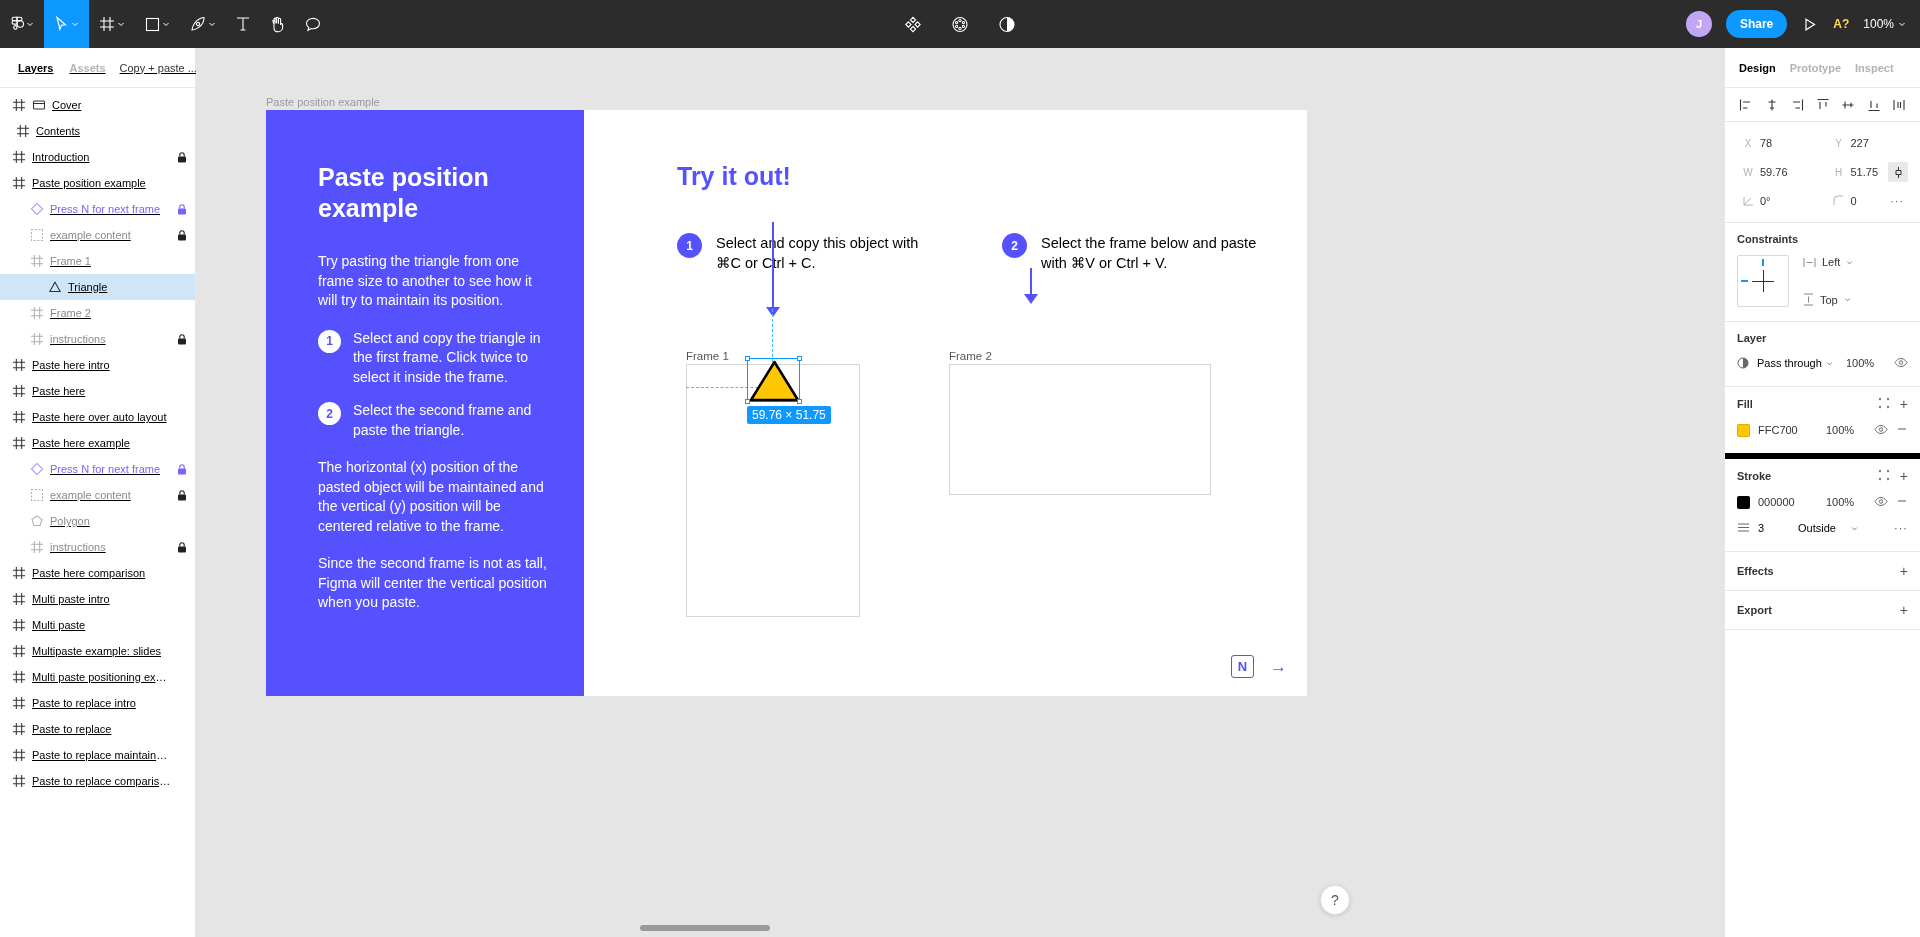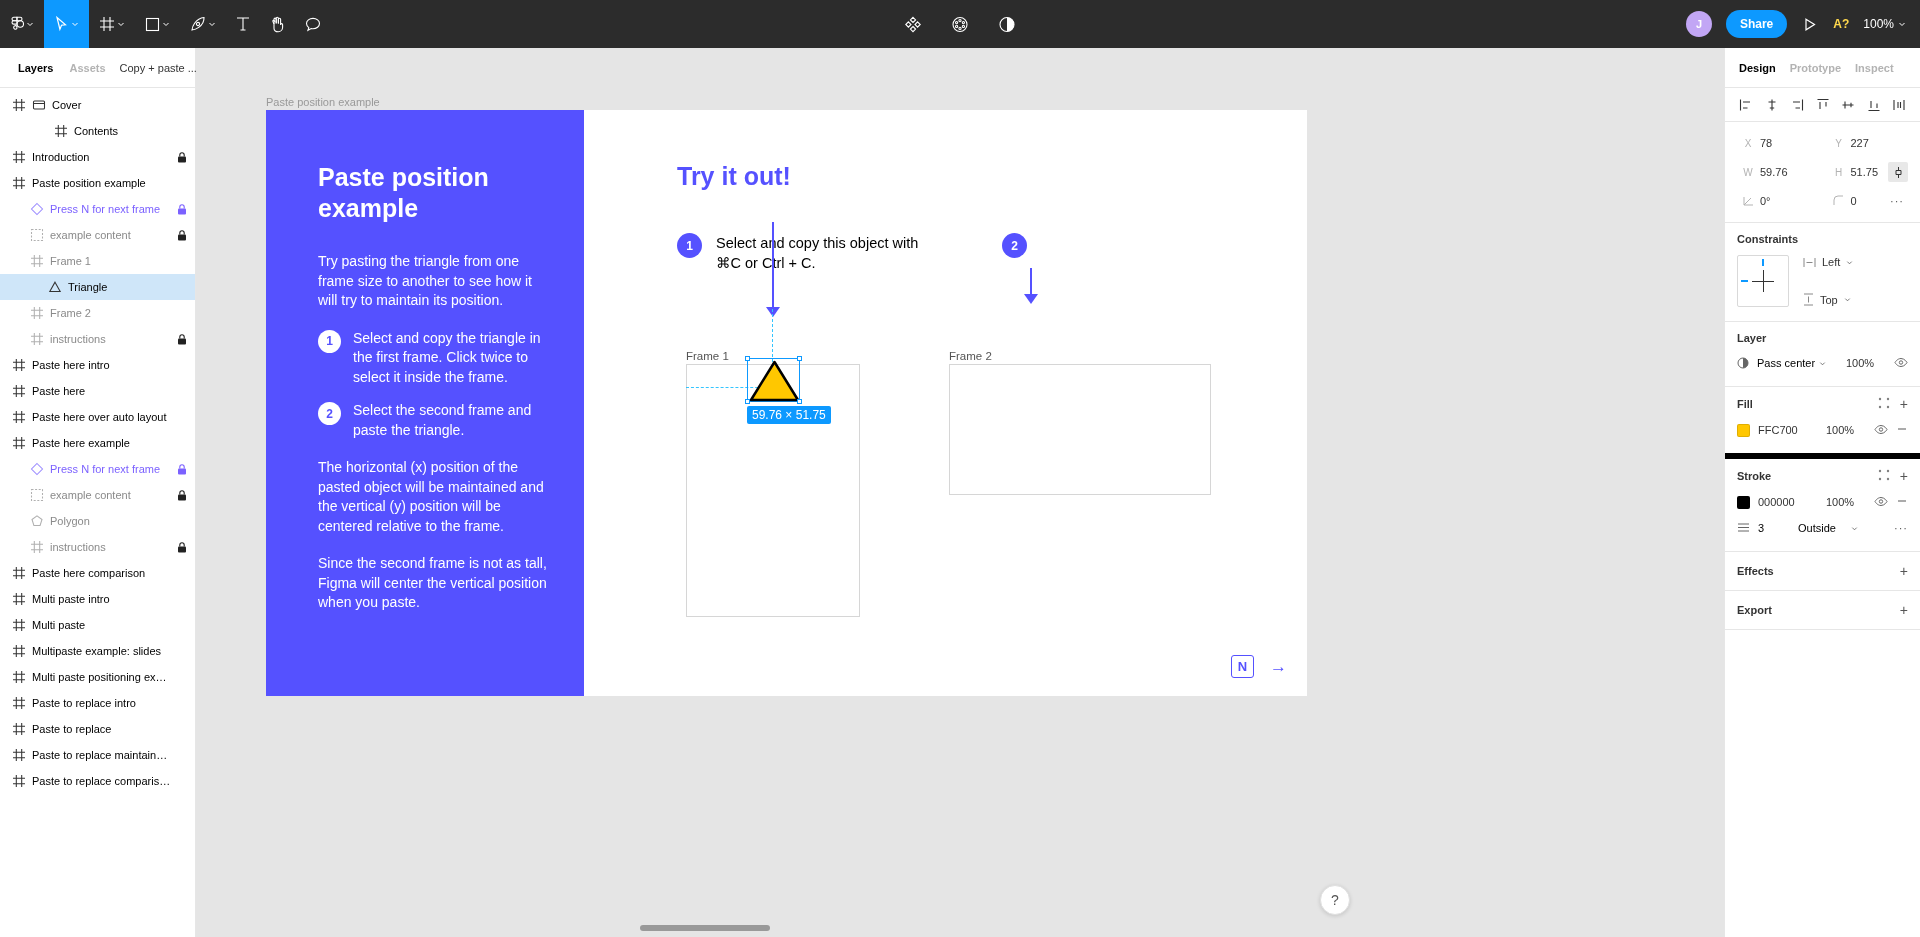--- a/index.html
+++ b/index.html
@@ -45,21 +45,21 @@
   .a-badge { color: #ffd84d; font-size: 12px; font-weight: 600; cursor: pointer; }
   .zoom-ctl {
     color: #fff; font-size: 12px; display: flex; align-items: center; gap: 4px;
     cursor: pointer; padding-right: 4px;
   }
 
   
   .left-panel {
     position: absolute; top: 48px; left: 0; width: 196px; height: 889px;
     background: #fff; border-right: 1px solid #e6e6e6;
-    display: flex; flex-direction: column;
+    display: flex; flex-direction: column; text-decoration: underline;
   }
   .lp-tabs {
     height: 40px; display: flex; align-items: center; gap: 0;
     border-bottom: 1px solid #e6e6e6; padding: 0 10px; flex: none;
   }
   .lp-tab {
     font-size: 11px; color: #b3b3b3; font-weight: 600; cursor: pointer;
     padding: 0 8px; white-space: nowrap;
   }
   .lp-tab.active { color: #000; }
@@ -364,21 +364,21 @@
           <svg class="li" width="13" height="13" viewBox="0 0 14 14" fill="none" stroke="#333" stroke-width="1.05">
             <path d="M4.3 1v12M9.7 1v12M1 4.3h12M1 9.7h12"></path>
           </svg>
           <svg class="li" width="13" height="13" viewBox="0 0 14 14" fill="none" stroke="#333" stroke-width="1.05">
             <rect x="1.5" y="3" width="11" height="8" rx="1"></rect>
             <path d="M1.5 5.5h11"></path>
           </svg>
           <span class="lname">Cover</span>
           <span class="lock"></span>
         </div>
-        <div class="layer-row" style="padding-left: 16px; margin-left: 38px;">
+        <div class="layer-row" style="padding-left: 16px;">
           <svg class="li" width="13" height="13" viewBox="0 0 14 14" fill="none" stroke="#333" stroke-width="1.05">
             <path d="M4.3 1v12M9.7 1v12M1 4.3h12M1 9.7h12"></path>
           </svg>
           <span class="lname">Contents</span>
           <span class="lock"></span>
         </div>
         <div class="layer-row" style="padding-left: 12px;">
           <svg class="li" width="13" height="13" viewBox="0 0 14 14" fill="none" stroke="#333" stroke-width="1.05">
             <path d="M4.3 1v12M9.7 1v12M1 4.3h12M1 9.7h12"></path>
           </svg>
@@ -603,20 +603,21 @@
       <div class="slide-right">
         <h2>Try it out!</h2>
 
         <div class="steps">
           <div class="step">
             <div class="badge">1</div>
             <div class="stxt">Select and copy this object with ⌘C or Ctrl + C.</div>
           </div>
           <div class="step">
             <div class="badge">2</div>
+            <div class="stxt">Select the frame below and paste with ⌘V or Ctrl + V.</div>
           </div>
         </div>
 
         <div class="arrow-line" style="left:141px; top:112px; height:86px;"></div>
         <div class="arrow-head" style="left:135px; top:197px;"></div>
 
         <div class="arrow-line" style="left:399px; top:158px; height:27px;"></div>
         <div class="arrow-head" style="left:393px; top:184px;"></div>
 
         <div class="fr-label" style="left:55px; top:240px;">Frame 1</div>
@@ -777,21 +778,21 @@
       <div class="sec-head">
         <div class="sec-title">Layer</div>
       </div>
       <div class="sec-body">
         <div class="row">
           <svg width="12" height="12" viewBox="0 0 12 12" fill="none" stroke="#666" stroke-width="1">
               <circle cx="6" cy="6" r="5"></circle>
               <path d="M6 1a5 5 0 0 1 0 10z" fill="#666" stroke="none"></path>
             </svg>
           <span style="flex:1; display:flex; align-items:center; gap:4px; cursor:pointer;">
-            <span>Pass center</span>
+            <span>Pass through</span>
             <svg width="7" height="7" viewBox="0 0 8 8" fill="none" stroke="#666" stroke-width="1">
                 <path d="M1.5 3l2.5 2.5L6.5 3"></path>
               </svg>
           </span>
           <span class="pct">100%</span>
           <span class="ic">
             <svg width="14" height="11" viewBox="0 0 14 11" fill="none" stroke="#333" stroke-width="1">
                 <path d="M1 5.5S3.2 1.5 7 1.5s6 4 6 4-2.2 4-6 4-6-4-6-4z"></path>
                 <circle cx="7" cy="5.5" r="1.7"></circle>
               </svg>

